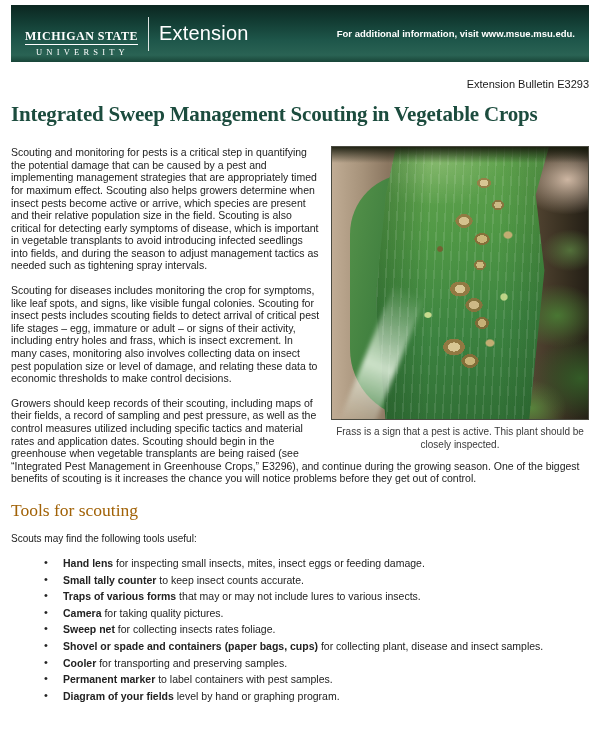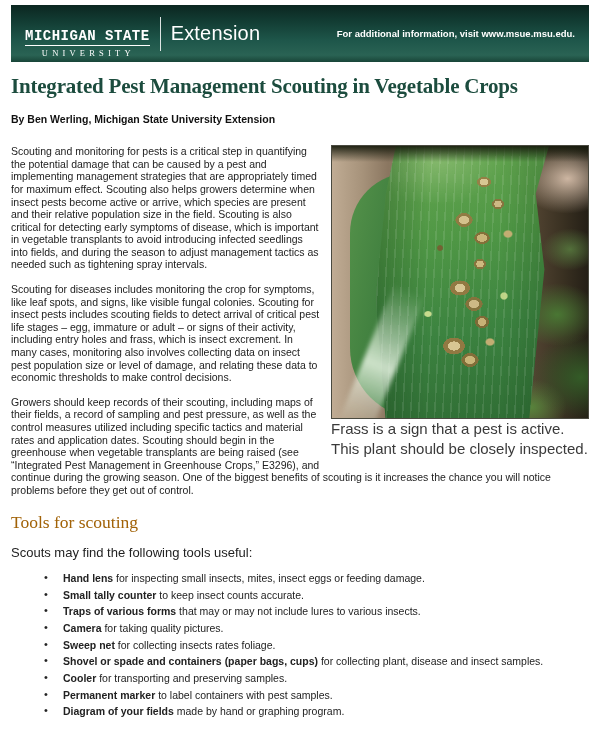--- a/index.html
+++ b/index.html
@@ -13,21 +13,21 @@
   
   .band{
     margin-top:5px;height:57px;
     background:linear-gradient(to bottom,#0b2620 0%,#123c33 28%,#1e564a 62%,#2a6354 88%,#184538 100%);
     display:flex;align-items:center;justify-content:space-between;
     padding:0 14px;box-sizing:border-box;color:#fff;
   }
   .logo{display:flex;align-items:center;gap:10px;}
   .msu{text-align:center;}
   .msu-line1{
-    font-family:Liberation Mono, monospace;font-weight:bold;font-size:14px;
+    font-family:Liberation Serif, serif;font-weight:bold;font-size:12px;
     letter-spacing:.5px;border-bottom:1.5px solid #fff;padding-bottom:1px;line-height:1.05;margin-top:20px;
   }
   .msu-line2{font-family:"Liberation Serif",serif;font-size:8.5px;letter-spacing:4.2px;margin-top:2px;text-indent:2px;}
   .logo-divider{width:1px;height:34px;background:rgba(255,255,255,.85);}
   .wordmark{font-size:20px;font-weight:400;letter-spacing:.2px;}
   .courtesy{text-align:right;font-size:9.5px;font-weight:bold;line-height:1.4;}
 
   
   .bulletin{margin-top:16px;text-align:right;font-size:11px;color:#1a1a1a;}
   .title{
@@ -85,28 +85,28 @@
       radial-gradient(7px 6px at 148px 118px, #cdb97f 0 55%, rgba(140,112,60,.9) 56% 85%, transparent 86%),
       radial-gradient(12px 9px at 128px 142px,#d8c793 0 45%, rgba(150,120,66,.95) 46% 82%, transparent 84%),
       radial-gradient(10px 8px at 142px 158px,#cdb985 0 50%, rgba(140,112,60,.9) 51% 85%, transparent 86%),
       radial-gradient(8px 7px at 150px 176px, #c6b176 0 55%, rgba(132,104,54,.9) 56% 85%, transparent 86%),
       radial-gradient(13px 10px at 122px 200px,#d8c793 0 45%, rgba(150,120,66,.95) 46% 82%, transparent 84%),
       radial-gradient(10px 8px at 138px 214px,#cab679 0 50%, rgba(138,108,56,.9) 51% 85%, transparent 86%),
       radial-gradient(6px 5px at 158px 196px, #c2ad72 0 60%, transparent 85%),
       radial-gradient(4px 4px at 108px 102px, rgba(120,92,48,.9) 0 60%, transparent 85%),
       radial-gradient(5px 4px at 96px 168px,  rgba(215,228,150,.9) 0 60%, transparent 85%),
       radial-gradient(5px 5px at 172px 150px, rgba(210,224,146,.85) 0 60%, transparent 85%);}
-  figcaption{font-size:15px;line-height:1.3;color:#3a3a3a;}
+  figcaption{margin-top:5px;font-size:10px;line-height:1.3;color:#3a3a3a;text-align:center;}
 
   
   .tools-heading{
     font-family:"Liberation Serif",serif;font-weight:400;font-size:17.5px;
     color:#a16207;margin:15px 0 12px 0;clear:both;
   }
-  .tools-intro{margin:0 0 10px 0;font-size:13px;}
+  .tools-intro{margin:0 0 10px 0;font-size:10px;}
   ul.tools-list{list-style:none;margin:0;padding:0 0 0 33px;font-size:10.5px;}
   ul.tools-list li{position:relative;padding-left:19px;margin-bottom:3.5px;line-height:1.25;}
   .bullet{position:absolute;left:0;top:-1px;font-size:11px;}
   .lead{font-weight:bold;margin-top:45px;}
 </style>
 </head>
 <body>
 
 <div class="page">
 
@@ -117,24 +117,24 @@
         <div class="msu-line2">UNIVERSITY</div>
       </div>
       <div class="logo-divider"></div>
       <div class="wordmark">Extension</div>
     </div>
     <div class="courtesy">
       <div>For additional information, visit www.msue.msu.edu.</div>
     </div>
   </div>
 
+  <div class="bulletin">Extension Bulletin E3293</div>
 
-  <h1 class="title">Integrated Pest Management Scouting in Vegetable Crops</h1>
+  <h1 class="title">Integrated Sweep Management Scouting in Vegetable Crops</h1>
 
-  <div class="byline">By Ben Werling, Michigan State University Extension</div>
 
   <div class="content">
 
     <figure class="frass-fig">
       <div class="photo">
         <div class="ph ph-foliage"></div>
         <div class="ph ph-leafback"></div>
         <div class="ph ph-leafmain"></div>
         <div class="ph ph-highlight"></div>
         <div class="ph ph-frass"></div>
@@ -169,18 +169,18 @@
       <li>
         <span class="bullet">•</span><span class="lead">Shovel or spade and containers (paper bags, cups)</span><span> for collecting plant, disease and insect samples.</span>
       </li>
       <li>
         <span class="bullet">•</span><span class="lead">Cooler</span><span> for transporting and preserving samples.</span>
       </li>
       <li>
         <span class="bullet">•</span><span class="lead">Permanent marker</span><span> to label containers with pest samples.</span>
       </li>
       <li>
-        <span class="bullet">•</span><span class="lead">Diagram of your fields</span><span> made by hand or graphing program.</span>
+        <span class="bullet">•</span><span class="lead">Diagram of your fields</span><span> level by hand or graphing program.</span>
       </li>
     </ul>
 
   </div>
 </div>
 
 </body></html>

